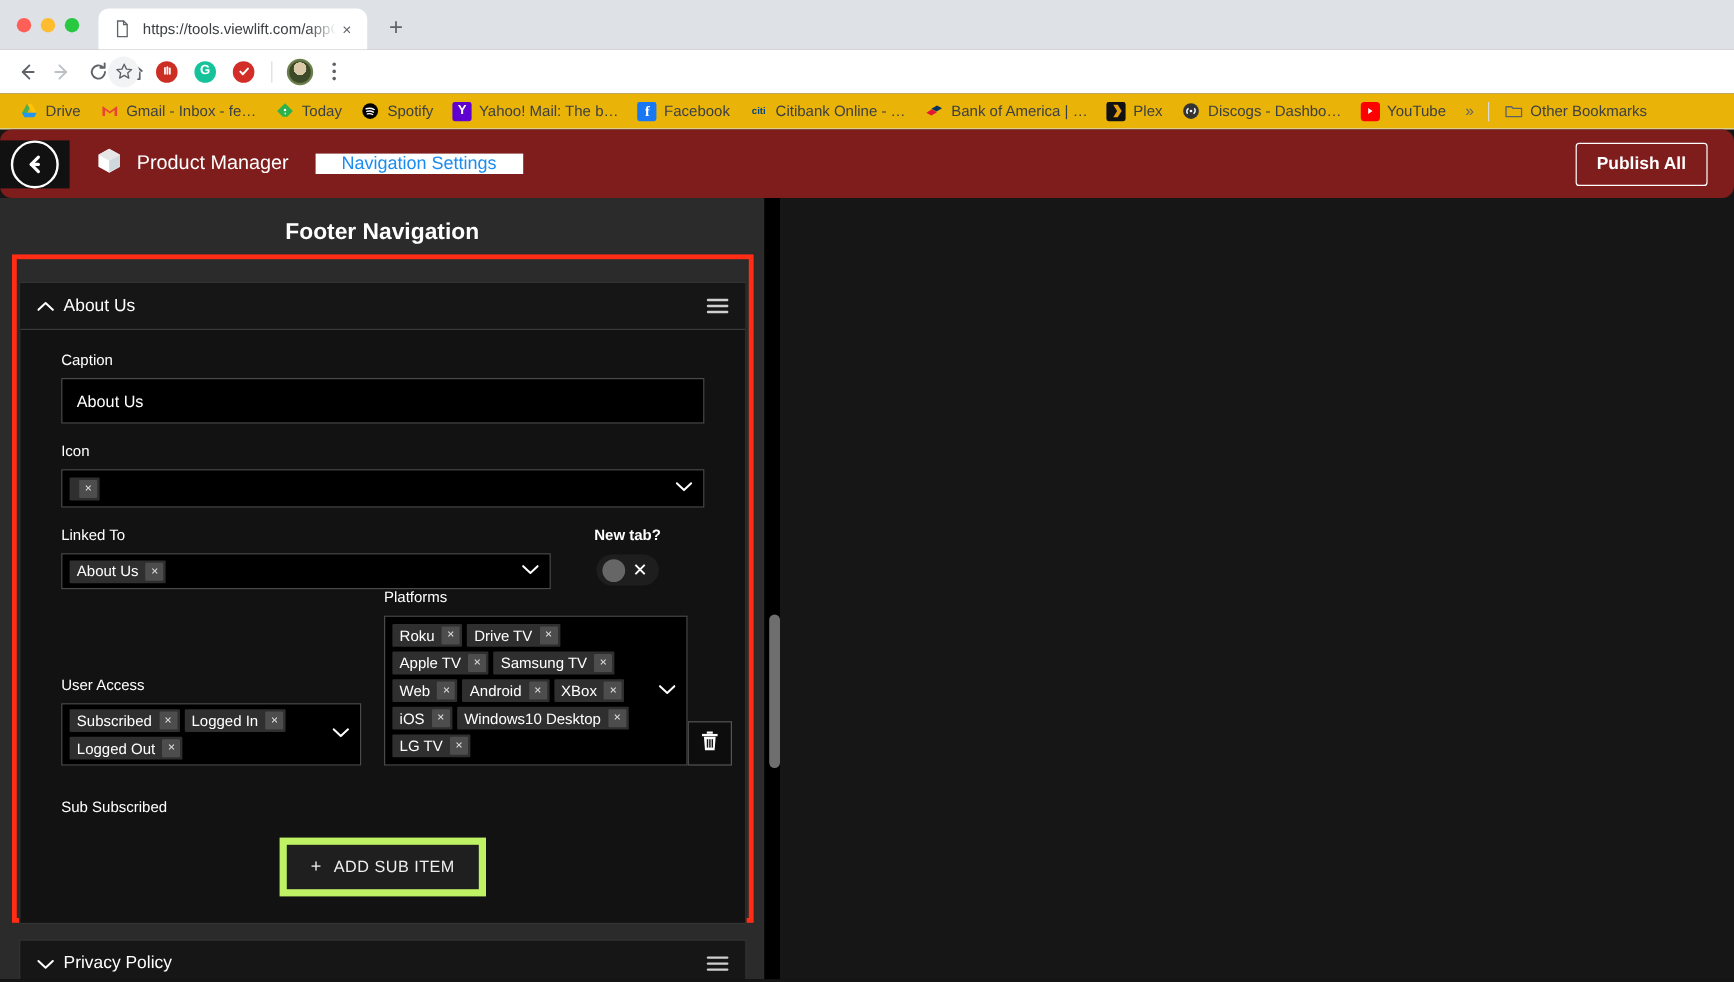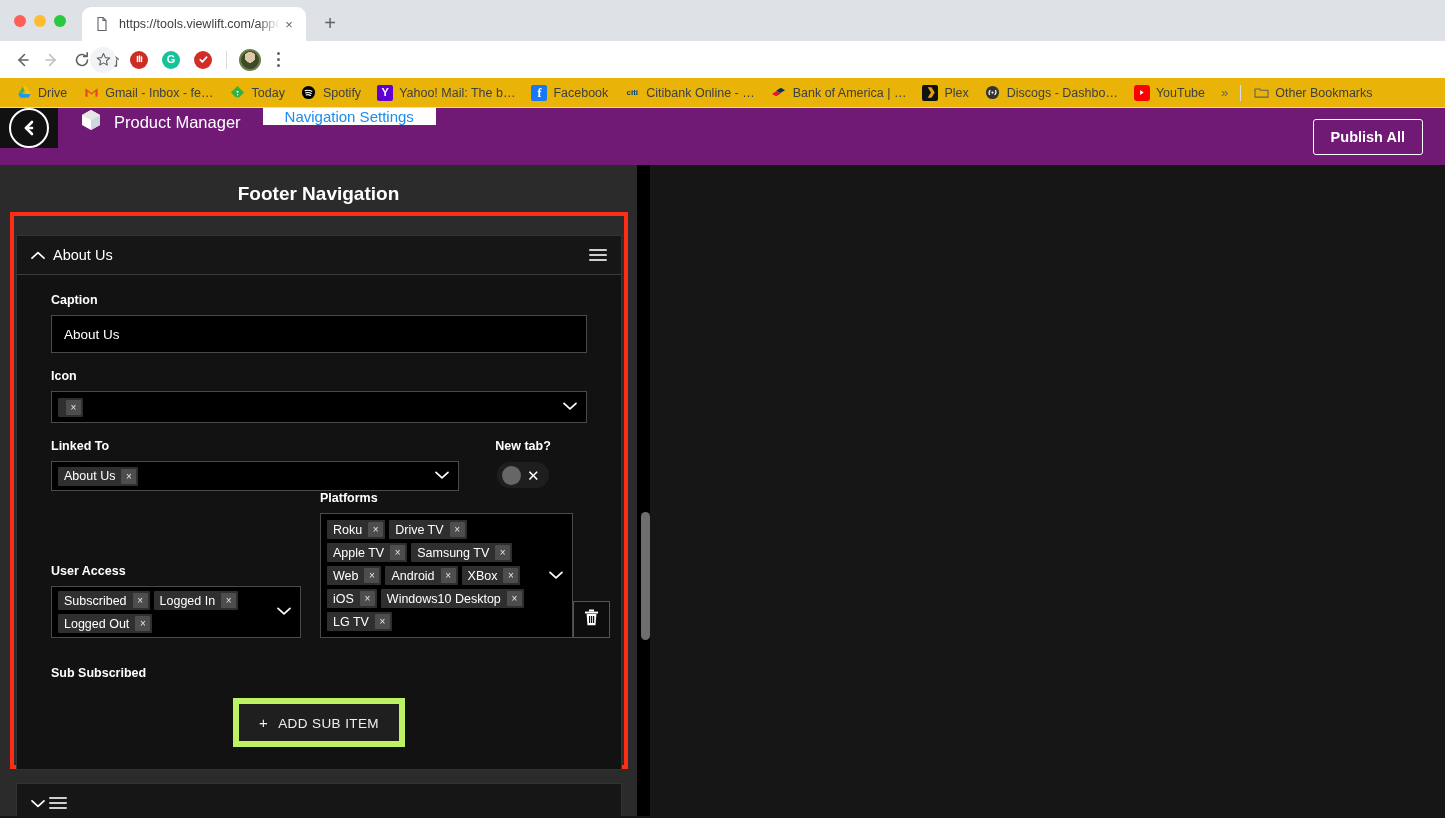--- a/index.html
+++ b/index.html
@@ -89,21 +89,21 @@
         white-space: nowrap; flex: 0 0 auto; }
   .bm-ico { width: 16px; height: 16px; flex: 0 0 16px; display: flex;
             align-items: center; justify-content: center; border-radius: 2px;
             font-size: 10px; font-weight: 700; color: #fff; overflow:hidden; }
   .bm-chevron { padding: 0 8px; color: #5f6368; font-size: 13px; }
   .bm-sep { width: 1px; height: 16px; background: #dadce0; margin: 0 4px; }
 
   
   .app { height: 708px; background: #161616; display: flex; flex-direction: column; }
 
-  .appbar { height: 57px; background: #701a75; display: flex; align-items: flex-start; }
+  .appbar { height: 57px; background: #7f1d1d; display: flex; align-items: center; border-radius: 10px; }
   .backbtn { width: 58px; background: #111; display: flex; align-items: center;
              justify-content: center; flex: 0 0 58px; }
   .back-circle { width: 40px; height: 40px; border-radius: 50%; border: 2.5px solid #fff;
                  display: flex; align-items: center; justify-content: center; }
   .brand { display: flex; align-items: center; gap: 12px; padding: 0 22px;
            color: #fff; font-size: 16.5px; flex: 0 0 auto; }
   .apptab { background: #fff; color: #1a8cf0; font-size: 15px;
             display: flex; align-items: center; padding: 0 22px; flex: 0 0 auto; }
   .appbar-spacer { flex: 1; }
   .publish {
@@ -130,21 +130,21 @@
   .card { position: absolute; left: 16px; top: 70px; width: 606px; background: #121212;
           border: 1px solid #333; }
   .card-head { height: 39px; display: flex; align-items: center; padding: 0 14px;
                border-bottom: 1px solid #3a3a3a; background: #161616; }
   .caret { width: 18px; color: #fff; font-size: 11px; display: flex; align-items: center; }
   .card-title { color: #fff; font-size: 14.5px; margin-left: 4px; flex: 1; }
   .drag { width: 18px; display: flex; flex-direction: column; gap: 3px; }
   .drag i { height: 2px; background: #cfcfcf; display: block; border-radius: 1px; }
 
   .card-body { padding: 18px 34px 22px; }
-  .flabel { color: #fff; font-size: 12.5px; font-weight: bold; margin-bottom: 8px; }
+  .flabel { color: #fff; font-size: 12.5px; font-weight: normal; margin-bottom: 8px; }
   .txtfield { height: 38px; background: #000; border: 1px solid #4a4a4a; color: #fff;
               font-size: 13.5px; display: flex; align-items: center; padding: 0 12px;
               width: 100%; }
   .selectbox { background: #000; border: 1px solid #4a4a4a; min-height: 30px;
                display: flex; align-items: flex-start; padding: 4px 4px 4px 6px; position: relative; }
   .chips { display: flex; flex-wrap: wrap; gap: 4px; flex: 1; padding-right: 18px; }
   .chip { display: inline-flex; align-items: center; background: #2f2f2f; color: #fff;
           font-size: 12.5px; height: 19px; padding: 0 0 0 6px; border-radius: 1px; }
   .chip.empty { padding-left: 2px; }
   .chip .x { display: inline-flex; align-items: center; justify-content: center;
@@ -578,20 +578,21 @@
         </div>
       </div>
 
       <div class="card2">
         <div class="card-head">
           <span class="caret">
             <svg width="14" height="9" viewBox="0 0 14 9">
                 <path d="M1 1.8 7 7.4l6-5.6" fill="none" stroke="#fff" stroke-width="1.7" stroke-linecap="round" stroke-linejoin="round"></path>
               </svg>
           </span>
+          <span class="card-title">Privacy Policy</span>
           <span class="drag">
               <i></i>
               <i></i>
               <i></i>
             </span>
         </div>
       </div>
     </div>
 
     <div class="scrolltrack">

